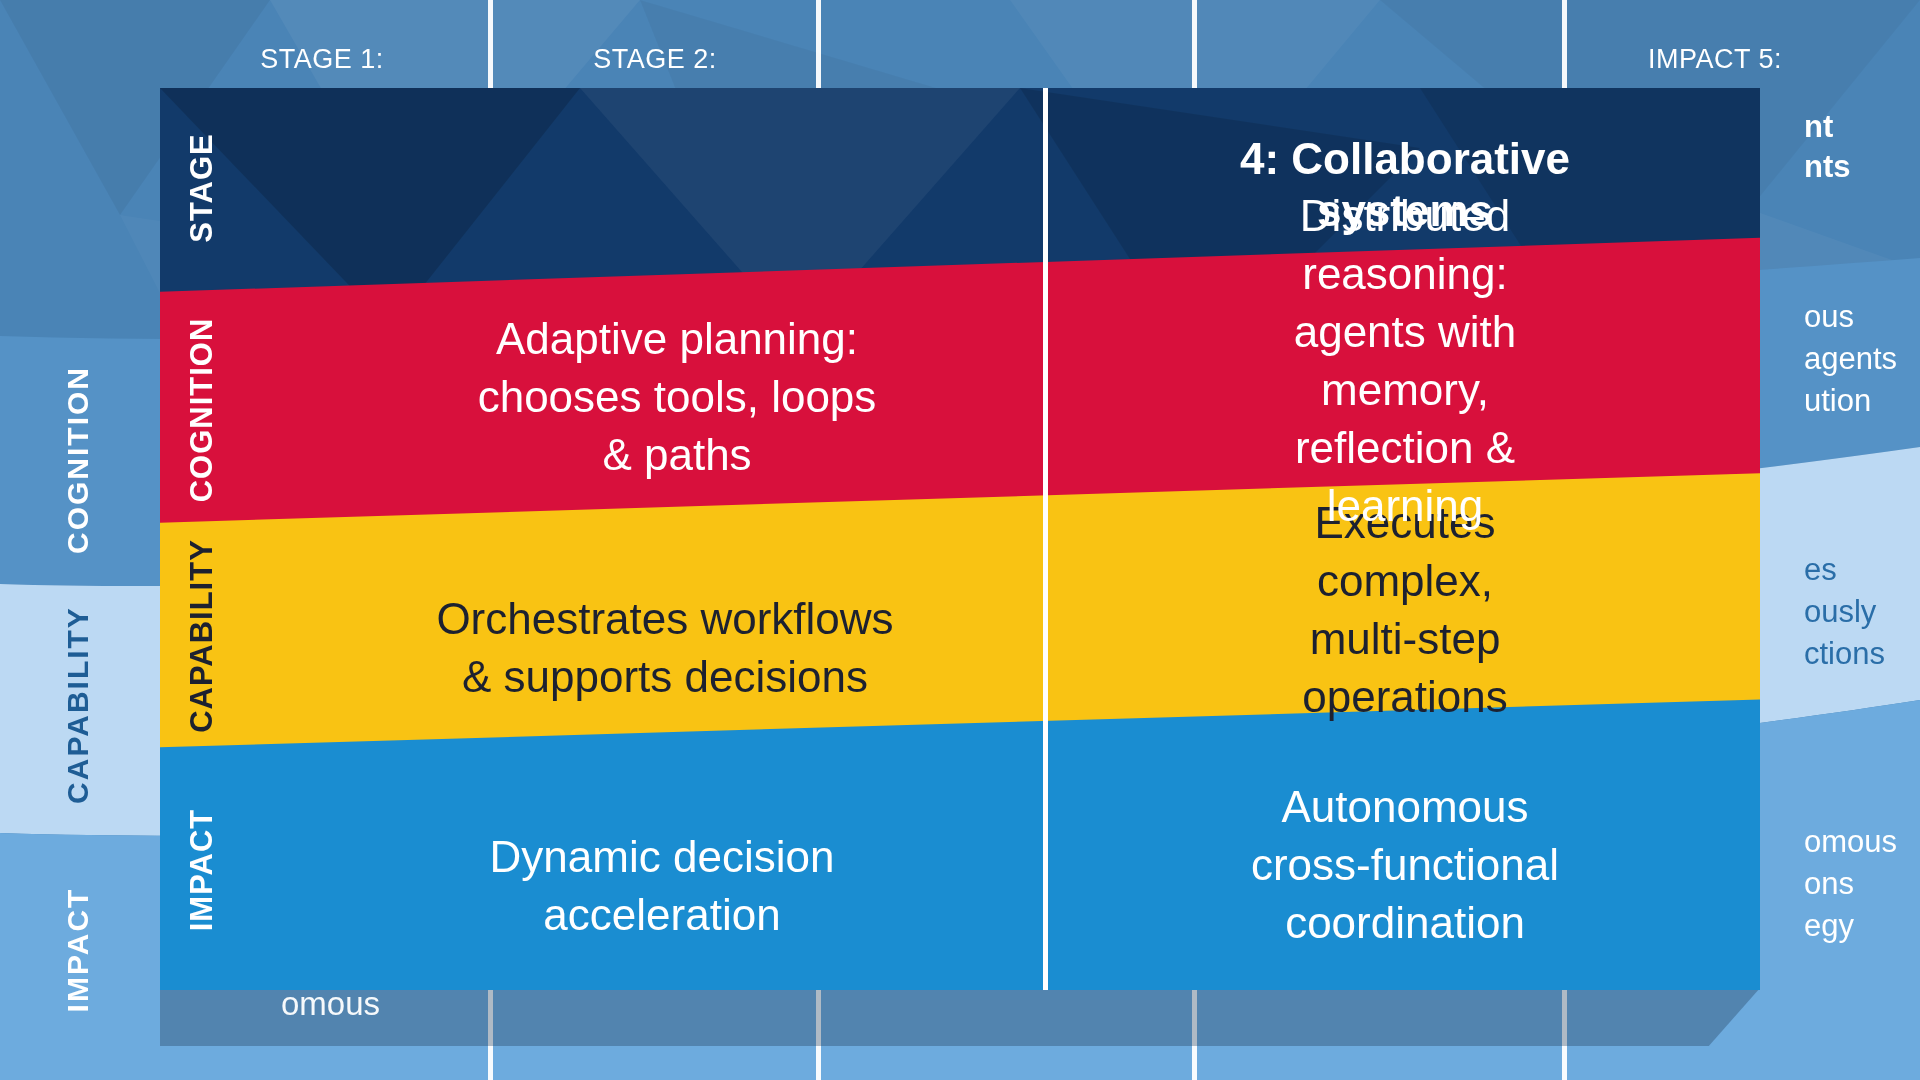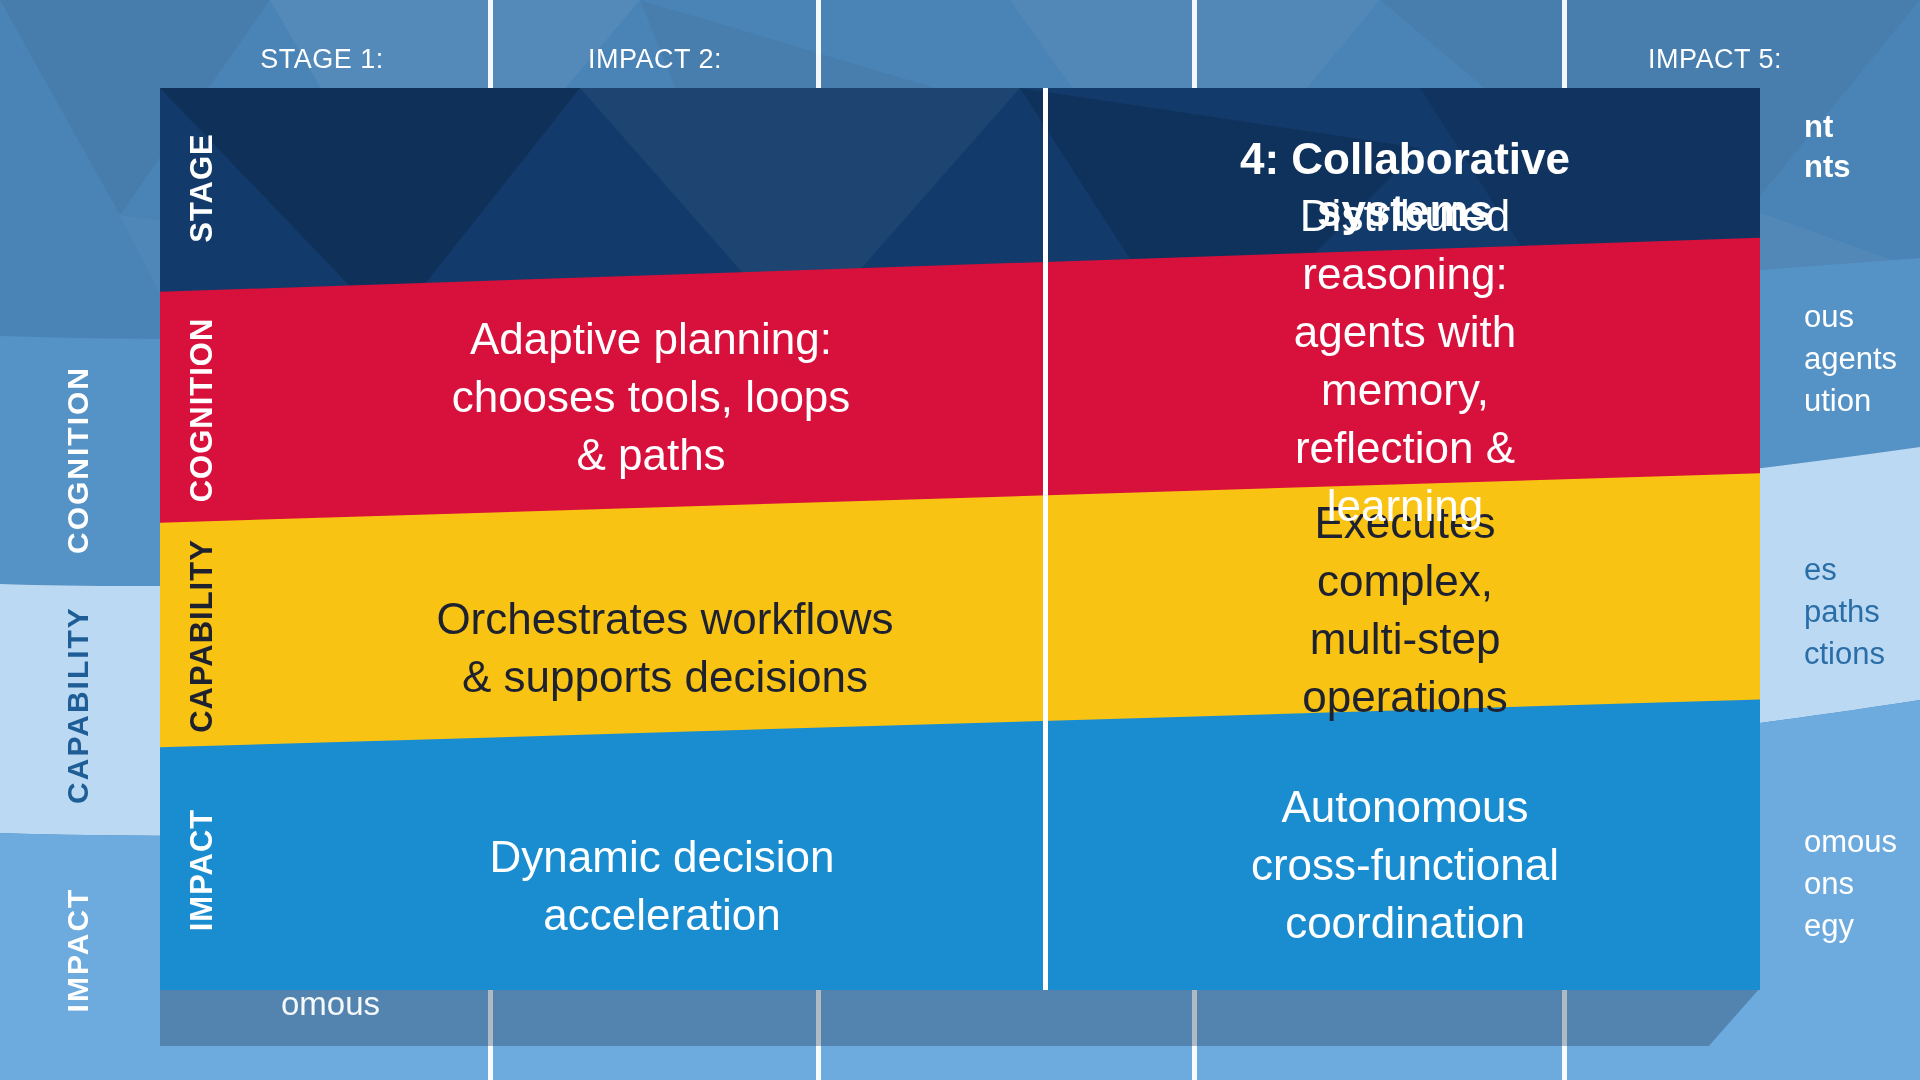--- a/index.html
+++ b/index.html
@@ -62,34 +62,34 @@
 
   <path d="M0,833 C600,852 1500,766 1920,700 L1920,1080 L0,1080 Z" fill="#6dabde"></path>
 
   <rect x="488" y="0" width="5" height="1080" fill="#ffffff" opacity="0.95"></rect>
   <rect x="816" y="0" width="5" height="1080" fill="#ffffff" opacity="0.95"></rect>
   <rect x="1192" y="0" width="5" height="1080" fill="#ffffff" opacity="0.95"></rect>
   <rect x="1562" y="0" width="5" height="1080" fill="#ffffff" opacity="0.95"></rect>
 </svg>
 
 <div class="bg-stage-header" style="left:322px">STAGE 1:</div>
-<div class="bg-stage-header" style="left:655px">IMPACT 2:</div>
+<div class="bg-stage-header" style="left:655px">STAGE 2:</div>
 <div class="bg-stage-header" style="left:1715px">IMPACT 5:</div>
 
 <div class="bg-rot white" style="left:78px;top:460px">COGNITION</div>
 <div class="bg-rot cap-blue" style="left:78px;top:705px">CAPABILITY</div>
 <div class="bg-rot white" style="left:78px;top:950px">IMPACT</div>
 
 <div class="frag frag-bold white" style="top:107px">nt
 nts</div>
 <div class="frag white" style="top:296px">ous
 agents
 ution</div>
 <div class="frag frag-blue" style="top:549px">es
-paths
+ously
 ctions</div>
 <div class="frag white" style="top:821px">omous
 ons
 egy</div>
 
 <div id="card-shadow"></div>
 
 <div id="boost">omous</div>
 
 <div id="card">
@@ -107,21 +107,21 @@
   <div id="band-capability" class="band"></div>
   <div id="band-impact" class="band"></div>
 
   <div id="card-divider"></div>
 
   <div class="card-rot white" style="top:100px">STAGE</div>
   <div class="card-rot white" style="top:322px">COGNITION</div>
   <div class="card-rot dark" style="top:548px">CAPABILITY</div>
   <div class="card-rot white" style="top:782px">IMPACT</div>
 
-  <div class="cell white" style="left:491px;top:309px">Adaptive planning:
+  <div class="cell white" style="left:517px;top:309px">Adaptive planning:
 chooses tools, loops
 &amp; paths</div>
   <div class="cell dark" style="left:505px;top:560px">Orchestrates workflows
 &amp; supports decisions</div>
   <div class="cell white" style="left:502px;top:798px">Dynamic decision
 acceleration</div>
 
   <div class="cell cell-header white" style="left:1245px;top:97px">4: Collaborative systems</div>
   <div class="cell dark" style="left:1245px;top:522px">Executes complex,
 multi-step operations</div>

